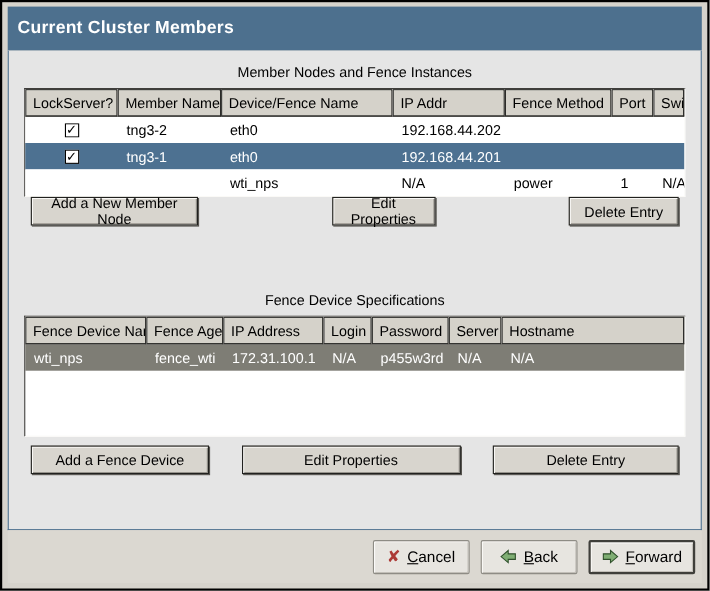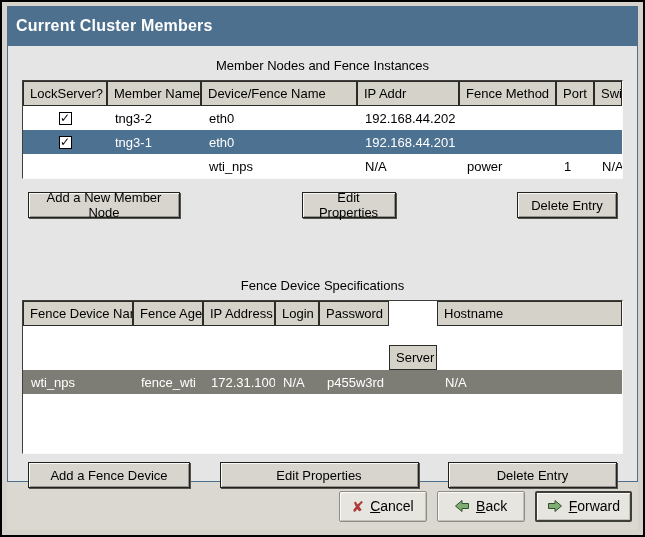--- a/index.html
+++ b/index.html
@@ -54,22 +54,22 @@
   .tr { display:flex; align-items:center; height:24px; background:#fff; font-size:13px; color:#000; }
   .tr.sel-blue { background:#4d7191; color:#fff; }
   .tr.sel-gray { background:#7e7d75; color:#fff; }
   .td { padding-left:8px; white-space:nowrap; overflow:hidden; }
   .td.center { display:flex; justify-content:center; padding-left:0; }
 
   
   .t1 .c0{width:84px;} .t1 .c1{width:94px;} .t1 .c2{width:156px;} .t1 .c3{width:102px;}
   .t1 .c4{width:97px;} .t1 .c5{width:38px;} .t1 .c6{flex:1;}
   
-  .t2 .c0{width:110px;} .t2 .c1{width:70px;} .t2 .c2{width:72px;} .t2 .c3{width:44px;}
-  .t2 .c4{width:70px;} .t2 .c5{width:48px;margin-top:44px;} .t2 .c6{flex:1;}
+  .t2 .c0{width:110px;} .t2 .c1{width:70px;} .t2 .c2{width:91px;} .t2 .c3{width:44px;}
+  .t2 .c4{width:70px;} .t2 .c5{width:48px;} .t2 .c6{flex:1;}
   .t2-body { height:83px; }
 
   .checkbox {
     width:13px; height:13px;
     background:#fff; border:1px solid #000;
     font-size:12px; line-height:11px; text-align:center; color:#000;
     font-weight:bold;
   }
 
   
@@ -78,21 +78,21 @@
     background:#d8d5ce;
     border:1px solid #21211f;
     box-shadow: inset 1px 1px 0 #f9f8f5, inset -1px -1px 0 #96938c, 1px 1px 0 #55534e;
     font-size:13px; color:#000;
     height:26px;
     display:flex; align-items:center; justify-content:center;
     cursor:default;
     padding:0 10px;
     font-family:inherit;
   }
-  .row1 { margin-top:13px; }
+  .row1 { }
   .row1 .b0{width:152px;} .row1 .b1{width:170px;} .row1 .b2{width:94px;} .row1 .b3{width:100px;}
   .row2 { margin-top:8px; }
   .row2 .b0{width:162px;} .row2 .b1{width:199px;} .row2 .b2{width:169px;}
   .gap-between-sections { height:60px; }
 
   
   .dbtn {
     background:#e7e5e0;
     border:1px solid #8e8c85;
     border-radius:2px;

